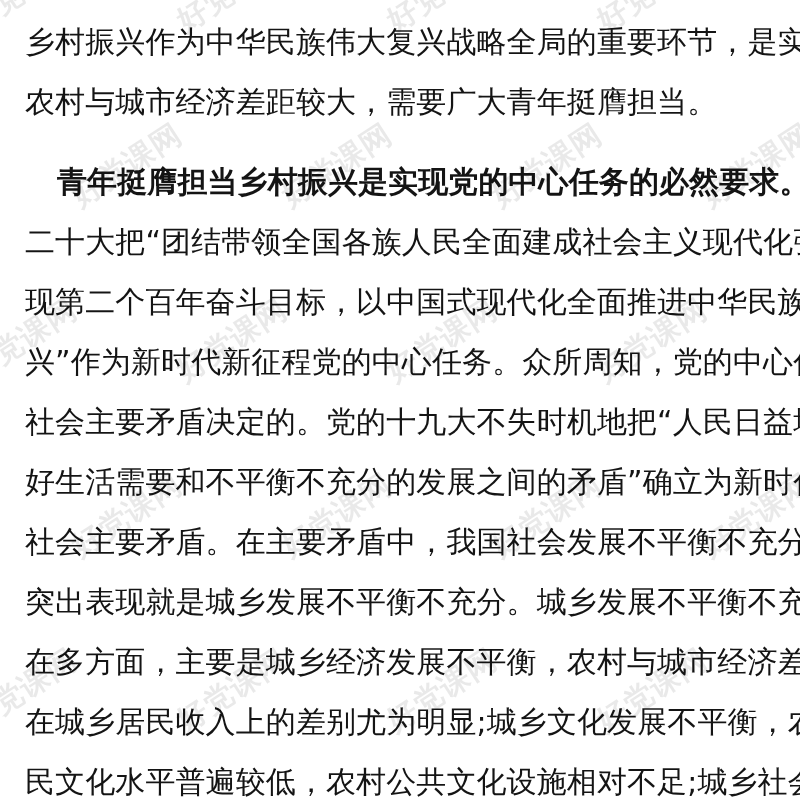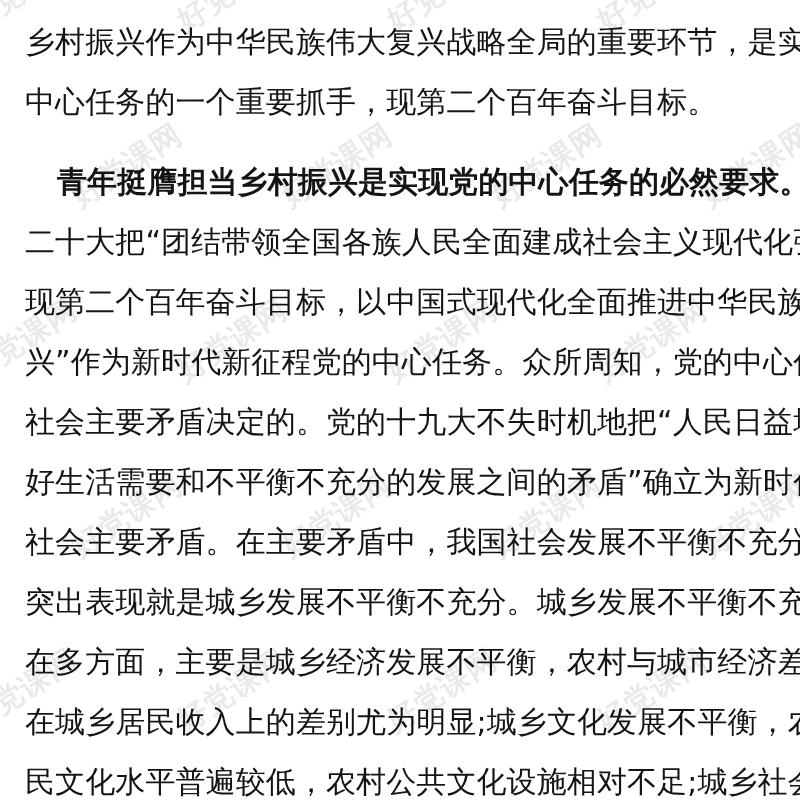--- a/index.html
+++ b/index.html
@@ -93,21 +93,21 @@
 <div id="page">
 
   <div id="text-layer">
 
     <div class="clipped-line-wrap">
       <div class="clipped-line">新时代新征程党的中心任务已经明确，把全面推进乡村振兴、加快建设农业强国作为</div>
     </div>
 
     <div class="para" id="para-1" style="top:12px;">
       <div class="line">乡村振兴作为中华民族伟大复兴战略全局的重要环节，是实现党的</div>
-      <div class="line">中心任务的一个重要抓手，现第二个百年奋斗目标。</div>
+      <div class="line">农村与城市经济差距较大，需要广大青年挺膺担当。</div>
     </div>
 
     <div class="para" id="para-2" style="top:152px;">
       <div class="line indent"><span class="bold">青年挺膺担当乡村振兴是实现党的中心任务的必然要求。</span></div>
       <div class="line">二十大把“团结带领全国各族人民全面建成社会主义现代化强国、实</div>
       <div class="line">现第二个百年奋斗目标，以中国式现代化全面推进中华民族伟大复</div>
       <div class="line">兴”作为新时代新征程党的中心任务。众所周知，党的中心任务是由</div>
       <div class="line">社会主要矛盾决定的。党的十九大不失时机地把“人民日益增长的美</div>
       <div class="line">好生活需要和不平衡不充分的发展之间的矛盾”确立为新时代中国</div>
       <div class="line">社会主要矛盾。在主要矛盾中，我国社会发展不平衡不充分的一个</div>

